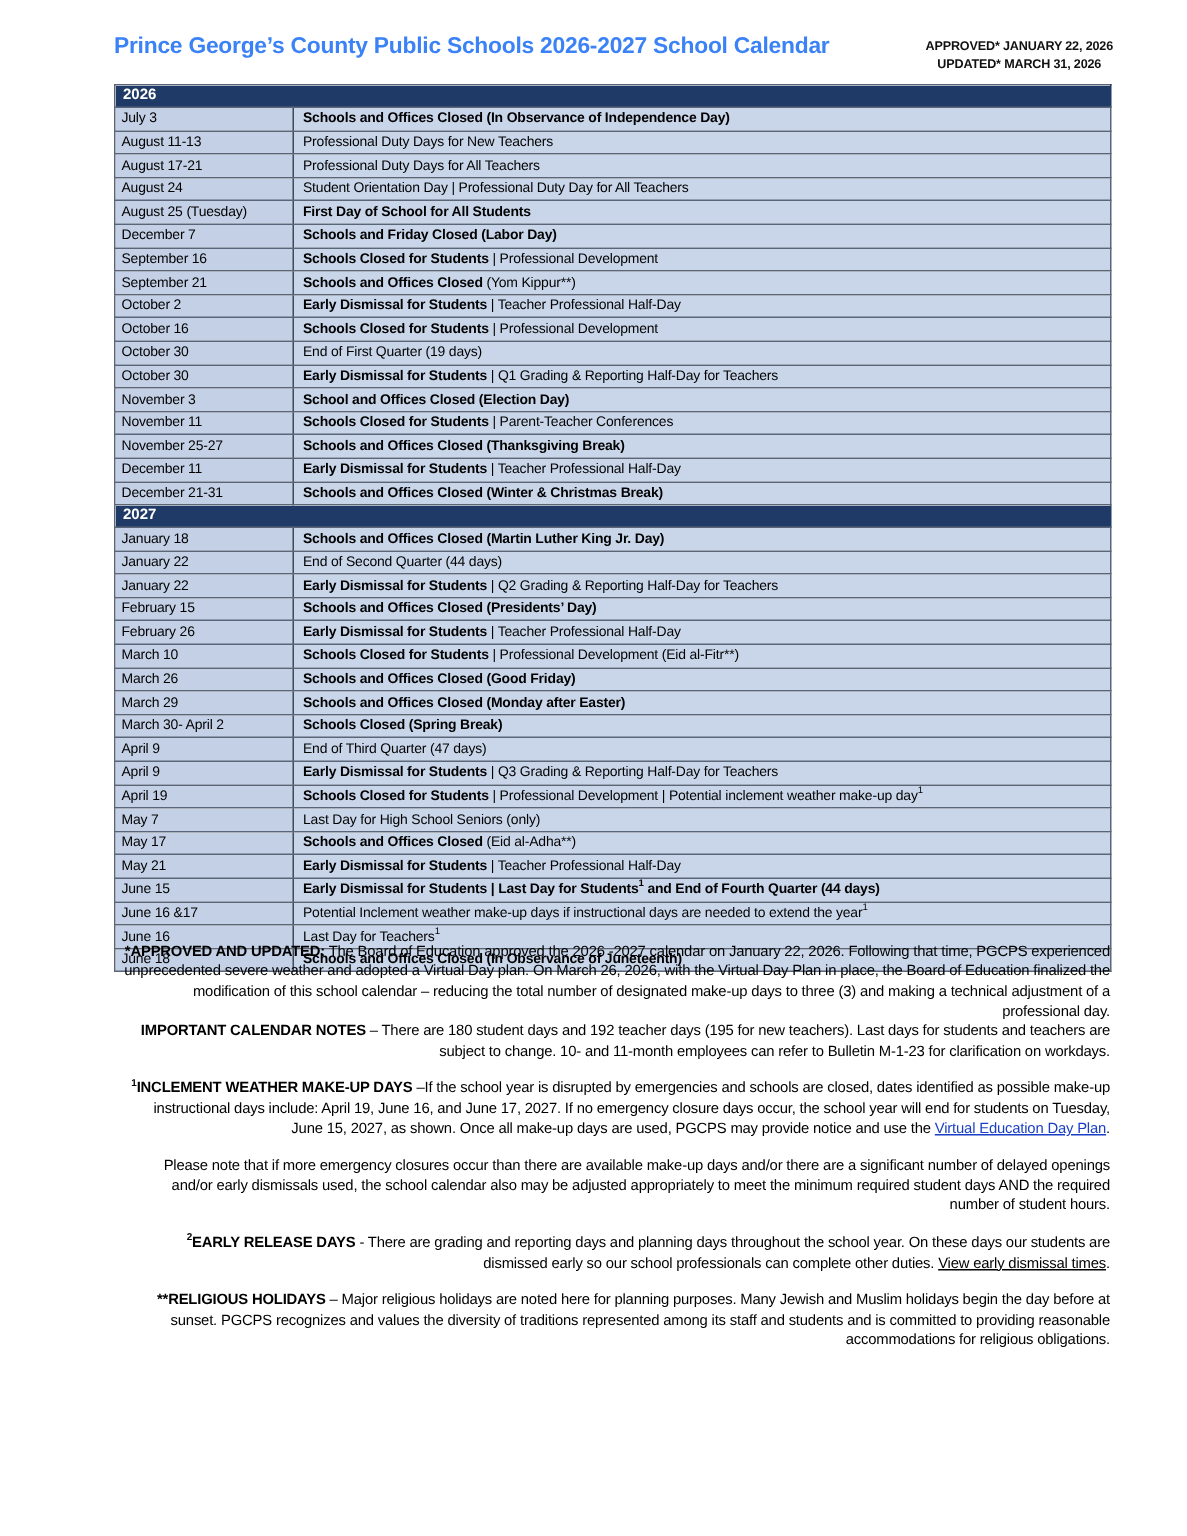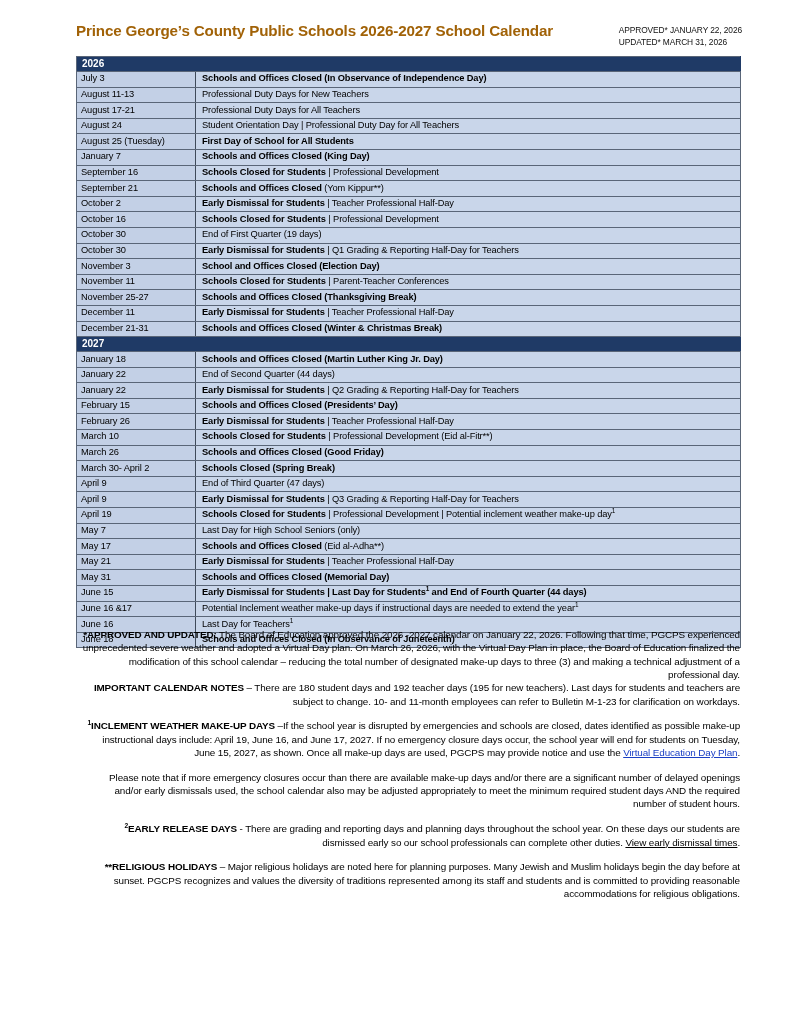--- a/index.html
+++ b/index.html
@@ -31,29 +31,30 @@
     display: flex;
     align-items: flex-start;
     justify-content: space-between;
   }
   .doc-title {
     font-size: 15.2px;
     font-weight: bold;
     letter-spacing: -0.15px;
     line-height: 1.15;
     white-space: nowrap;
-    color: #a16207;
+    color: #3b82f6;
   }
   .approval-block {
-    text-align: left;
+    text-align: center;
     font-size: 8.4px;
     line-height: 1.42;
     letter-spacing: -0.1px;
     padding-top: 3px;
     color: #111;
+    font-weight: bold;
   }
   
   .cal-table {
     position: absolute;
     left: 76px;
     top: 56px;
     width: 534px;
     border-collapse: collapse;
     border: 1.4px solid #3f4a5a;
     table-layout: fixed;
@@ -165,22 +166,22 @@
         </tr>
         <tr>
           <td class="date-cell">August 24</td>
           <td class="desc-cell"><span>Student Orientation Day | Professional Duty Day for All Teachers</span></td>
         </tr>
         <tr>
           <td class="date-cell">August 25 (Tuesday)</td>
           <td class="desc-cell"><span class="b">First Day of School for All Students</span></td>
         </tr>
         <tr>
-          <td class="date-cell">January 7</td>
-          <td class="desc-cell"><span class="b">Schools and Offices Closed (King Day)</span></td>
+          <td class="date-cell">December 7</td>
+          <td class="desc-cell"><span class="b">Schools and Friday Closed (Labor Day)</span></td>
         </tr>
         <tr>
           <td class="date-cell">September 16</td>
           <td class="desc-cell"><span class="b">Schools Closed for Students</span><span> | Professional Development</span></td>
         </tr>
         <tr>
           <td class="date-cell">September 21</td>
           <td class="desc-cell"><span class="b">Schools and Offices Closed</span><span> (Yom Kippur**)</span></td>
         </tr>
         <tr>
@@ -244,20 +245,24 @@
         </tr>
         <tr>
           <td class="date-cell">March 10</td>
           <td class="desc-cell"><span class="b">Schools Closed for Students</span><span> | Professional Development (Eid al-Fitr**)</span></td>
         </tr>
         <tr>
           <td class="date-cell">March 26</td>
           <td class="desc-cell"><span class="b">Schools and Offices Closed (Good Friday)</span></td>
         </tr>
         <tr>
+          <td class="date-cell">March 29</td>
+          <td class="desc-cell"><span class="b">Schools and Offices Closed (Monday after Easter)</span></td>
+        </tr>
+        <tr>
           <td class="date-cell">March 30- April 2</td>
           <td class="desc-cell"><span class="b">Schools Closed (Spring Break)</span></td>
         </tr>
         <tr>
           <td class="date-cell">April 9</td>
           <td class="desc-cell"><span>End of Third Quarter (47 days)</span></td>
         </tr>
         <tr>
           <td class="date-cell">April 9</td>
           <td class="desc-cell"><span class="b">Early Dismissal for Students</span><span> | Q3 Grading &amp; Reporting Half-Day for Teachers</span></td>
@@ -270,24 +275,20 @@
           <td class="date-cell">May 7</td>
           <td class="desc-cell"><span>Last Day for High School Seniors (only)</span></td>
         </tr>
         <tr>
           <td class="date-cell">May 17</td>
           <td class="desc-cell"><span class="b">Schools and Offices Closed</span><span> (Eid al-Adha**)</span></td>
         </tr>
         <tr>
           <td class="date-cell">May 21</td>
           <td class="desc-cell"><span class="b">Early Dismissal for Students</span><span> | Teacher Professional Half-Day</span></td>
-        </tr>
-        <tr>
-          <td class="date-cell">May 31</td>
-          <td class="desc-cell"><span class="b">Schools and Offices Closed (Memorial Day)</span></td>
         </tr>
         <tr>
           <td class="date-cell">June 15</td>
           <td class="desc-cell"><span class="b">Early Dismissal for Students | Last Day for Students</span><span class="sup b">1</span><span class="b"> and End of Fourth Quarter (44 days)</span></td>
         </tr>
         <tr>
           <td class="date-cell">June 16 &amp;17</td>
           <td class="desc-cell"><span>Potential Inclement weather make-up days if instructional days are needed to extend the year</span><span class="sup">1</span></td>
         </tr>
         <tr>

